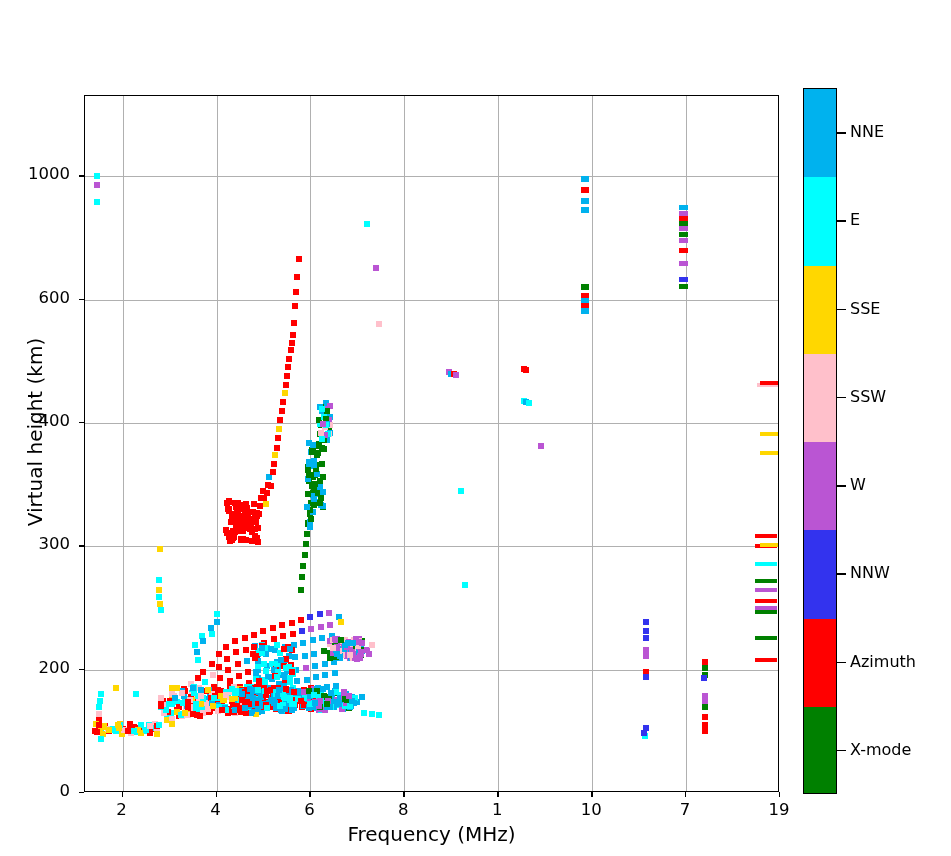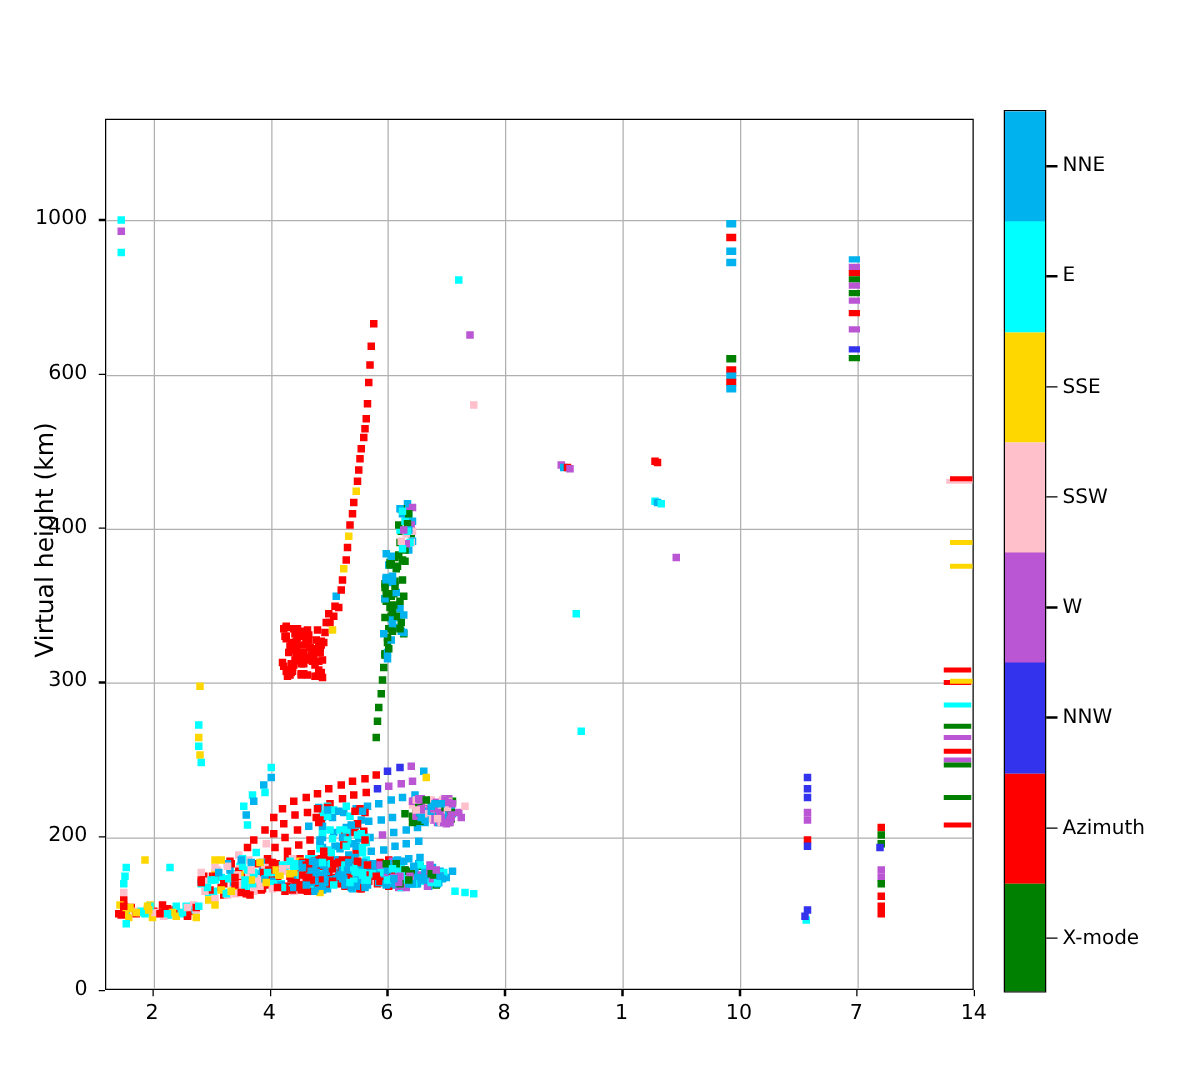--- a/index.html
+++ b/index.html
@@ -1288,35 +1288,36 @@
       <div class="xlab" style="left: 309.4px;">6</div>
       <div class="tick x" style="left: 403.3px;"></div>
       <div class="xlab" style="left: 403.3px;">8</div>
       <div class="tick x" style="left: 497.2px;"></div>
       <div class="xlab" style="left: 497.2px;">1</div>
       <div class="tick x" style="left: 591.2px;"></div>
       <div class="xlab" style="left: 591.2px;">10</div>
       <div class="tick x" style="left: 685.1px;"></div>
       <div class="xlab" style="left: 685.1px;">7</div>
       <div class="tick x" style="left: 779px;"></div>
-      <div class="xlab" style="left: 779px;">14</div>
+      <div class="xlab" style="left: 779px;">19</div>
       <div class="tick y" style="top: 792px;"></div>
       <div class="ylab" style="top: 792px;">0</div>
       <div class="tick y" style="top: 668.6px;"></div>
       <div class="ylab" style="top: 668.6px;">200</div>
       <div class="tick y" style="top: 545.3px;"></div>
       <div class="ylab" style="top: 545.3px;">300</div>
       <div class="tick y" style="top: 421.9px;"></div>
       <div class="ylab" style="top: 421.9px;">400</div>
       <div class="tick y" style="top: 298.5px;"></div>
       <div class="ylab" style="top: 298.5px;">600</div>
       <div class="tick y" style="top: 175.2px;"></div>
       <div class="ylab" style="top: 175.2px;">1000</div>
     </div>
 
+  <div id="xaxis-title">Frequency (MHz)</div>
   <div id="yaxis-title">Virtual height (km)</div>
 
   <div id="cbar-wrap">
     <div id="cbar">
         <div class="cseg" style="top: 0px; height: 88.75px; background: rgb(0, 178, 238);"></div>
         <div class="cseg" style="top: 88.25px; height: 88.75px; background: rgb(0, 255, 255);"></div>
         <div class="cseg" style="top: 176.5px; height: 88.75px; background: rgb(255, 215, 0);"></div>
         <div class="cseg" style="top: 264.75px; height: 88.75px; background: rgb(255, 192, 203);"></div>
         <div class="cseg" style="top: 353px; height: 88.75px; background: rgb(186, 85, 211);"></div>
         <div class="cseg" style="top: 441.25px; height: 88.75px; background: rgb(51, 51, 238);"></div>

